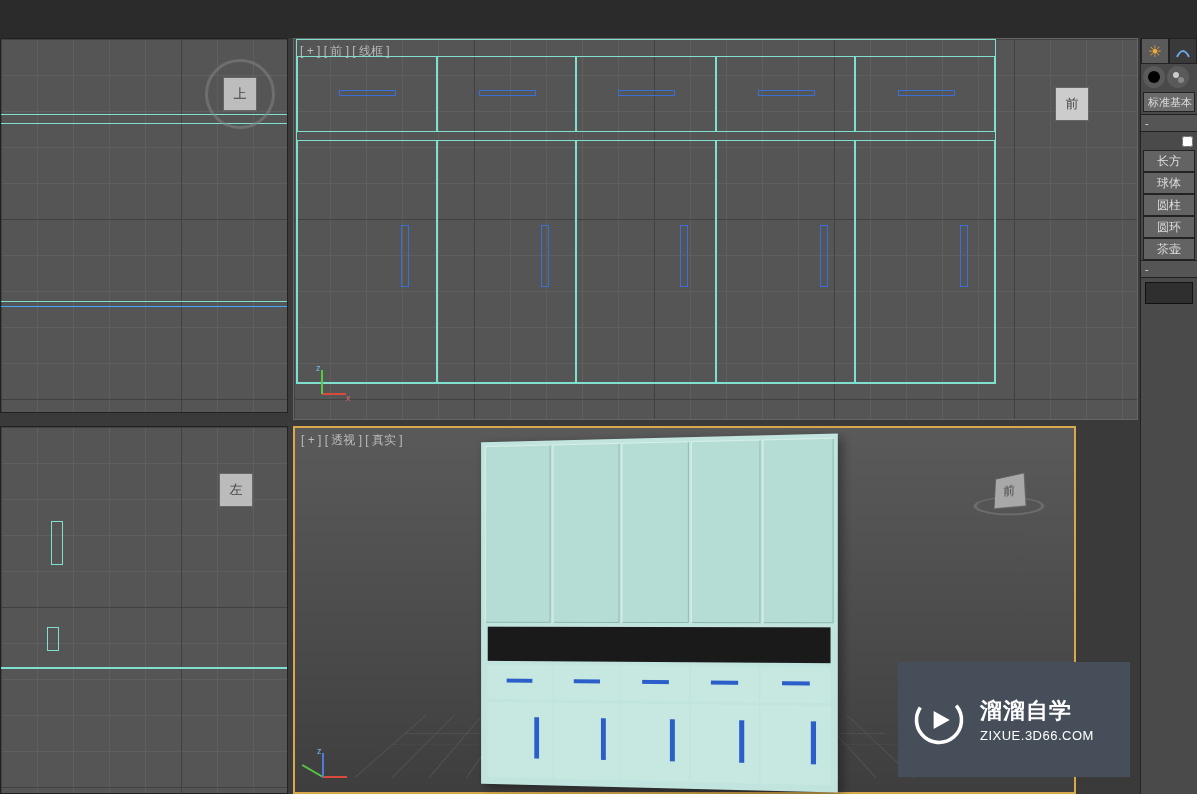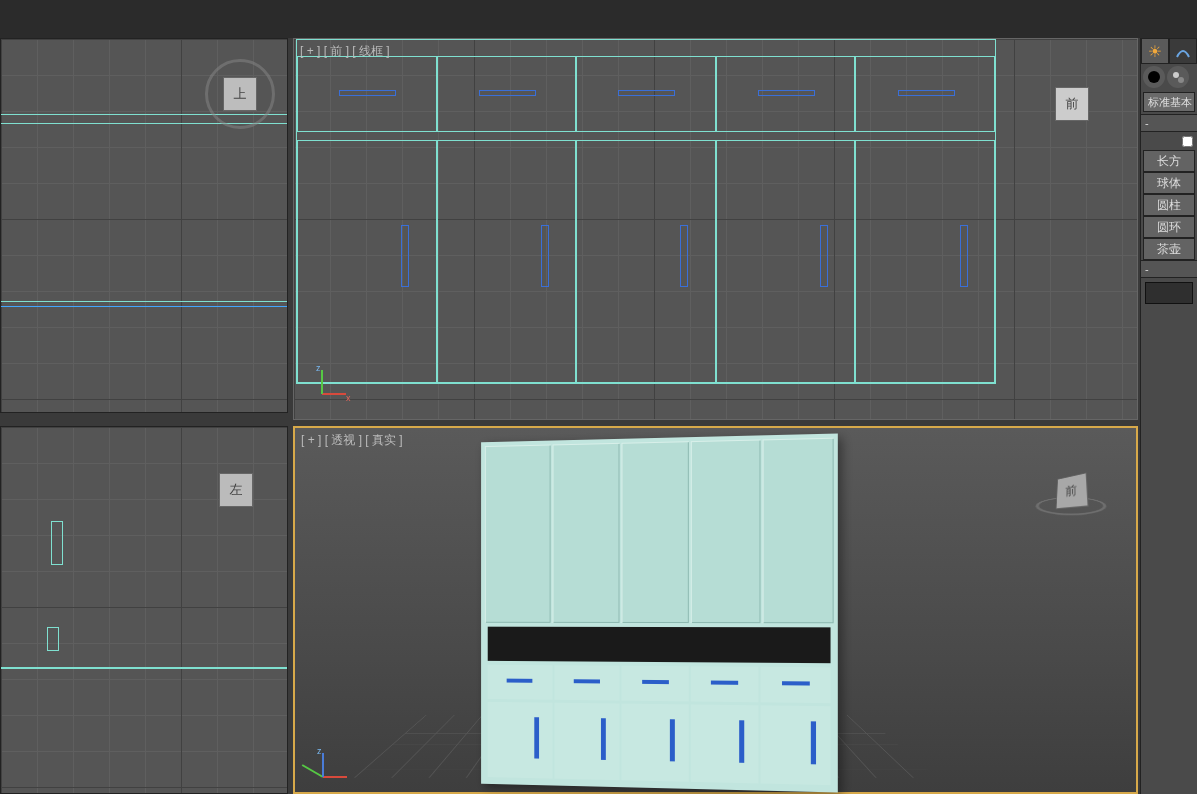--- a/index.html
+++ b/index.html
@@ -28,21 +28,21 @@
 
 .viewport {
   position: absolute;
   background: #555;
   border: 1px solid #222;
 }
 
 .vp-top      { left: 0;   top: 0;   width: 288px; height: 375px; }
 .vp-front    { left: 293px; top: 0;   width: 845px; height: 382px; border: 1px solid #666; }
 .vp-left     { left: 0;   top: 388px; width: 288px; height: 368px; }
-.vp-persp    { left: 293px; top: 388px; width: 845px; height: 368px; border: 2px solid #d7a94a; }
+.vp-persp    { left: 293px; top: 388px; width: 783px; height: 368px; border: 2px solid #d7a94a; }
 
 .grid {
   position: absolute;
   inset: 0;
   background-image:
     linear-gradient(to right, #666 1px, transparent 1px),
     linear-gradient(to bottom, #666 1px, transparent 1px);
   background-size: 36px 36px;
   opacity: 0.6;
 }
@@ -464,20 +464,32 @@
       <div class="ring"></div>
       <div class="face">前</div>
     </div>
     <div class="axis" style="left:22px; bottom:8px;">
       <div class="ax x"></div>
       <div class="ax y" style="transform:rotate(-150deg);"></div>
       <div class="ax z" style="transform:rotate(-90deg); background:#4a7cd8;"></div>
       <span class="lbl" style="left:0; top:-2px; color:#7abaf2;">z</span>
     </div>
 
+    <div class="watermark">
+      <div class="logo">
+        <svg viewBox="0 0 60 60" width="54" height="54">
+          <circle cx="30" cy="30" r="25" fill="none" stroke="#fff" stroke-width="4" stroke-dasharray="110 50" transform="rotate(-40 30 30)"></circle>
+          <polygon points="24,20 24,40 42,30" fill="#fff"></polygon>
+        </svg>
+      </div>
+      <div class="txt">
+        <div class="t1">溜溜自学</div>
+        <div class="t2">ZIXUE.3D66.COM</div>
+      </div>
+    </div>
   </div>
 
 </div>
 
 <div class="cmdpanel">
   <div class="tabs">
     <div class="active">
       <span class="sun-icon">☀</span>
     </div>
     <div>

